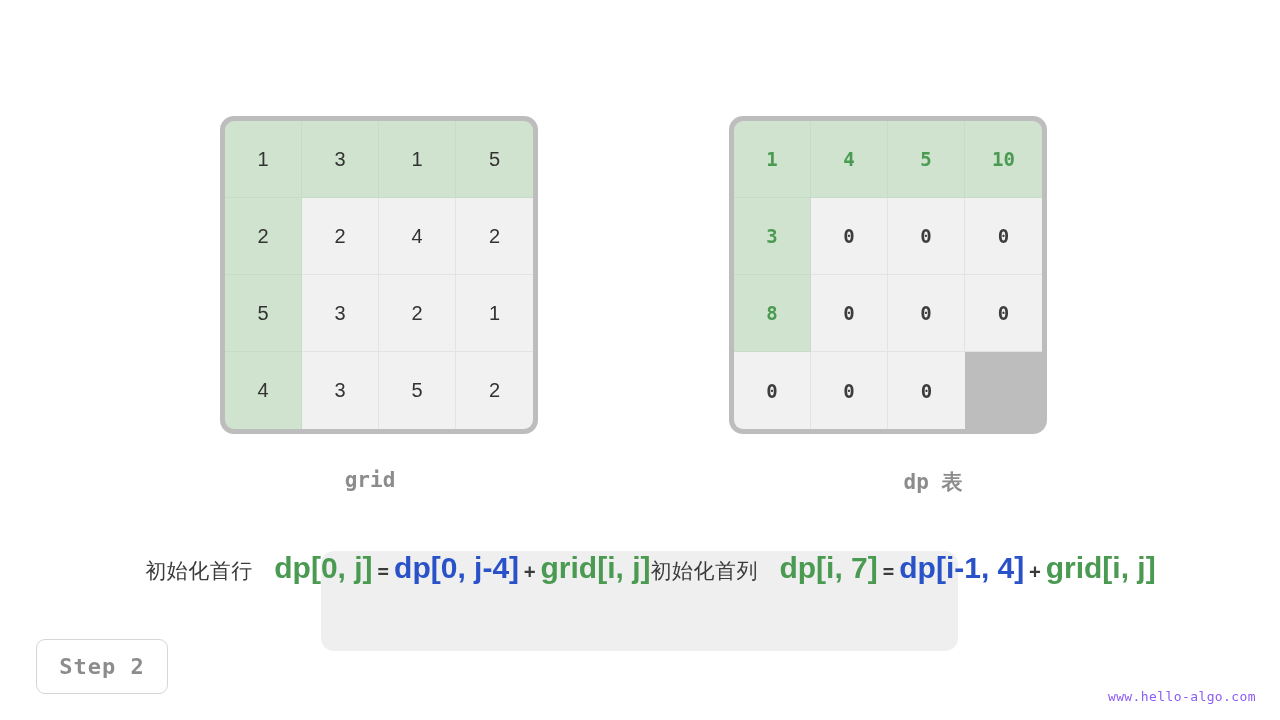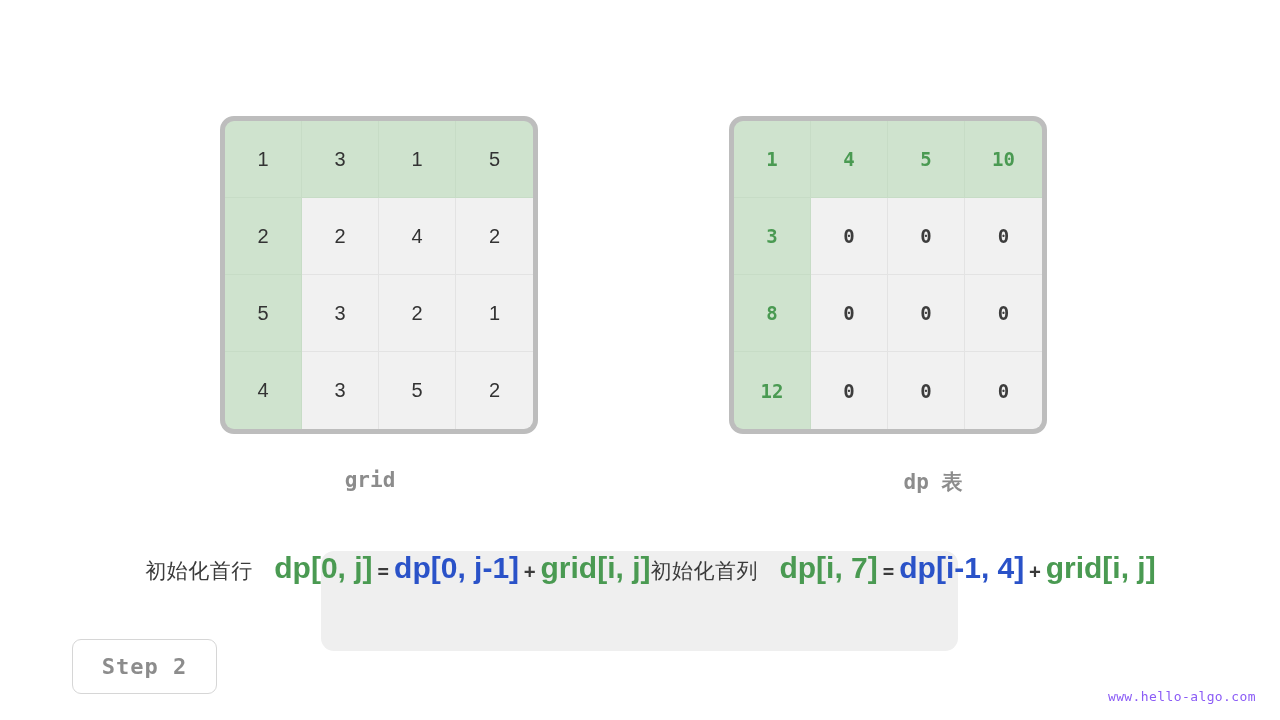--- a/index.html
+++ b/index.html
@@ -115,36 +115,35 @@
     font-size: 19px;
     color: #3b3b3b;
     padding: 0 5px;
   }
 
   
   #step-badge {
     position: absolute;
     left: 36px;
     top: 639px;
-    width: 145px;
+    width: 132px;
     height: 55px;
     box-sizing: border-box;
     border: 1.5px solid #d6d6d6;
     border-radius: 9px;
     background: #ffffff;
     display: flex;
     align-items: center;
     justify-content: center;
     font-family: "DejaVu Sans Mono", monospace;
     font-weight: 700;
     font-size: 22px;
     color: #8c8c8c;
     letter-spacing: 1px;
     white-space: pre;
-    margin-left: 36px;
   }
 
   
   #watermark {
     position: absolute;
     right: 24px;
     bottom: 16px;
     font-family: "DejaVu Sans Mono", monospace;
     font-size: 13px;
     color: #8b5cf6;
@@ -179,36 +178,35 @@
     <div class="cell hl">5</div>
     <div class="cell hl lastcol">10</div>
     <div class="cell hl">3</div>
     <div class="cell">0</div>
     <div class="cell">0</div>
     <div class="cell lastcol">0</div>
     <div class="cell hl">8</div>
     <div class="cell">0</div>
     <div class="cell">0</div>
     <div class="cell lastcol">0</div>
-    <div class="cell hl lastrow">12</div>
     <div class="cell lastrow">0</div>
     <div class="cell lastrow">0</div>
     <div class="cell lastcol lastrow">0</div>
   </div>
 
 <div class="caption" id="grid-caption">grid</div>
 <div class="caption" id="dp-caption">dp 表</div>
 
 <div id="formula-box">
   <div class="formula-line">
     <span class="cn">初始化首行</span>
     <span class="op"> </span>
     <span class="code green">dp[0, j]</span>
     <span class="op">=</span>
-    <span class="code blue">dp[0, j-1]</span>
+    <span class="code blue">dp[0, j-4]</span>
     <span class="op">+</span>
     <span class="code green">grid[i, j]</span>
   </div>
   <div class="formula-line">
     <span class="cn">初始化首列</span>
     <span class="op"> </span>
     <span class="code green">dp[i, 7]</span>
     <span class="op">=</span>
     <span class="code blue">dp[i-1, 4]</span>
     <span class="op">+</span>

